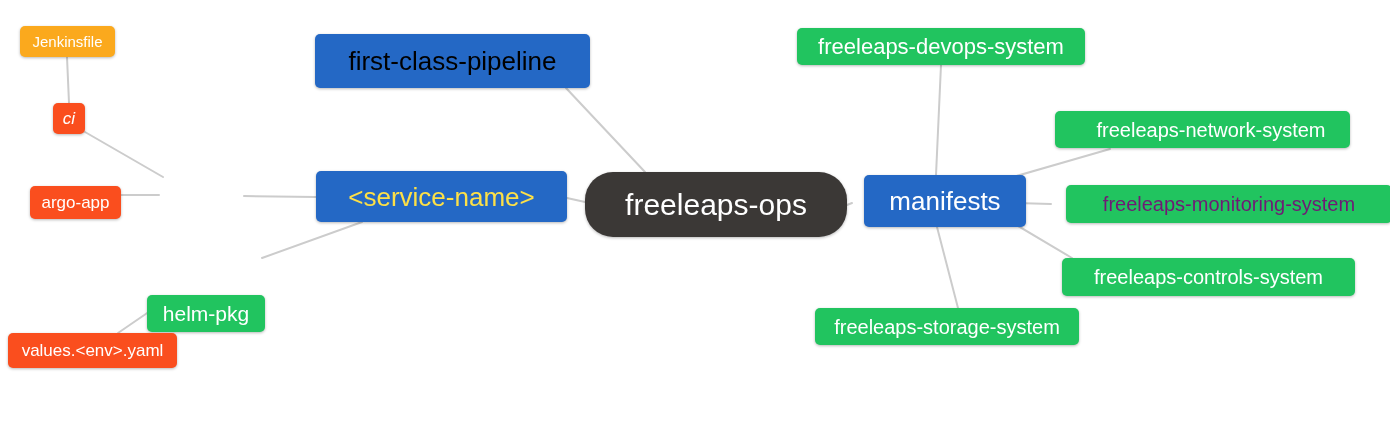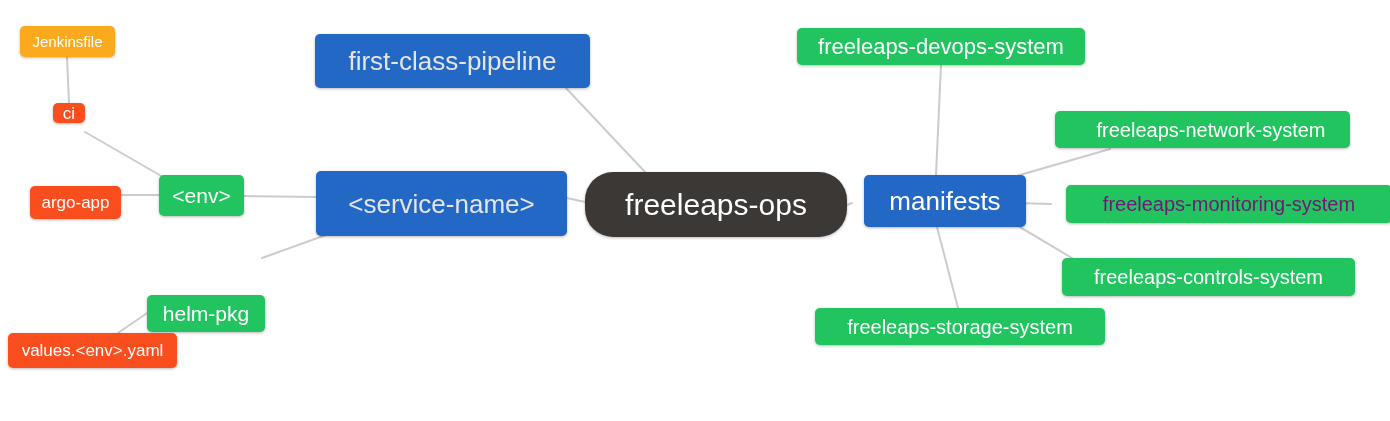--- a/index.html
+++ b/index.html
@@ -57,27 +57,26 @@
       <line x1="567" y1="198" x2="585" y2="202" class="mm-edge" stroke="#cccccc"></line>
       <line x1="847" y1="205" x2="852" y2="203" class="mm-edge" stroke="#cccccc"></line>
       <line x1="936" y1="175" x2="941" y2="65" class="mm-edge" stroke="#cccccc"></line>
       <line x1="1013" y1="177" x2="1110" y2="149" class="mm-edge" stroke="#cccccc"></line>
       <line x1="1012" y1="203" x2="1051" y2="204" class="mm-edge" stroke="#cccccc"></line>
       <line x1="1013" y1="223" x2="1072" y2="258" class="mm-edge" stroke="#cccccc"></line>
       <line x1="937" y1="227" x2="958" y2="308" class="mm-edge" stroke="#cccccc"></line>
     </svg>
 
 <div class="mm-node" style="left: 585px; top: 172px; width: 262px; height: 65px; font-size: 30px; background: rgb(59, 56, 54); color: rgb(255, 255, 255); border-radius: 28px;">freeleaps-ops</div>
-    <div class="mm-node" style="left: 315px; top: 34px; width: 275px; height: 54px; font-size: 26px; background: rgb(36, 104, 197); color: #e5e5e5;">first-class-pipeline</div>
-    <div class="mm-node" style="left: 316px; top: 171px; width: 251px; height: 65px; font-size: 26px; background: rgb(36, 104, 197); color: #e5e5e5;">&lt;service-name&gt;</div>
+    <div class="mm-node" style="left: 315px; top: 34px; width: 275px; height: 54px; font-size: 26px; background: rgb(36, 104, 197); color: #000000;">first-class-pipeline</div>
+    <div class="mm-node" style="left: 316px; top: 171px; width: 251px; height: 51px; font-size: 26px; background: rgb(36, 104, 197); color: #fde047;">&lt;service-name&gt;</div>
     <div class="mm-node" style="left: 864px; top: 175px; width: 162px; height: 52px; font-size: 26px; background: rgb(36, 104, 197); color: rgb(255, 255, 255);">manifests</div>
-    <div class="mm-node" style="left: 159px; top: 175px; width: 85px; height: 41px; font-size: 21px; background: rgb(33, 196, 95); color: rgb(255, 255, 255);">&lt;env&gt;</div>
     <div class="mm-node" style="left: 147px; top: 259px; width: 118px; height: 37px; font-size: 21px; background: rgb(33, 196, 95); color: rgb(255, 255, 255); margin-top: 36px;">helm-pkg</div>
-    <div class="mm-node" style="left: 53px; top: 103px; width: 32px; height: 20px; font-size: 17px; background: rgb(250, 78, 30); color: rgb(255, 255, 255);">ci</div>
+    <div class="mm-node" style="left: 53px; top: 103px; width: 32px; height: 31px; font-size: 17px; background: rgb(250, 78, 30); color: rgb(255, 255, 255); font-style: italic;">ci</div>
     <div class="mm-node" style="left: 30px; top: 178px; width: 91px; height: 33px; font-size: 17px; background: rgb(250, 78, 30); color: rgb(255, 255, 255); margin-top: 8px;">argo-app</div>
     <div class="mm-node" style="left: 8px; top: 333px; width: 169px; height: 35px; font-size: 17px; background: rgb(250, 78, 30); color: rgb(255, 255, 255);">values.&lt;env&gt;.yaml</div>
     <div class="mm-node" style="left: 20px; top: 26px; width: 95px; height: 31px; font-size: 15px; background: rgb(251, 169, 29); color: rgb(255, 255, 255);">Jenkinsfile</div>
     <div class="mm-node" style="left: 797px; top: 28px; width: 288px; height: 37px; font-size: 22px; background: rgb(33, 196, 95); color: rgb(255, 255, 255);">freeleaps-devops-system</div>
     <div class="mm-node" style="left: 1055px; top: 111px; width: 295px; height: 37px; font-size: 20px; background: rgb(33, 196, 95); color: rgb(255, 255, 255); padding-left: 17px;">freeleaps-network-system</div>
     <div class="mm-node" style="left: 1051px; top: 185px; width: 326px; height: 38px; font-size: 20px; background: rgb(33, 196, 95); color: #701a75; margin-left: 15px;">freeleaps-monitoring-system</div>
     <div class="mm-node" style="left: 1062px; top: 258px; width: 293px; height: 38px; font-size: 20px; background: rgb(33, 196, 95); color: rgb(255, 255, 255);">freeleaps-controls-system</div>
-    <div class="mm-node" style="left: 815px; top: 308px; width: 290px; height: 37px; font-size: 20px; background: rgb(33, 196, 95); color: rgb(255, 255, 255);">freeleaps-storage-system</div>
+    <div class="mm-node" style="left: 815px; top: 308px; width: 264px; height: 37px; font-size: 20px; background: rgb(33, 196, 95); color: rgb(255, 255, 255);">freeleaps-storage-system</div>
   </div>
 
 </body></html>

